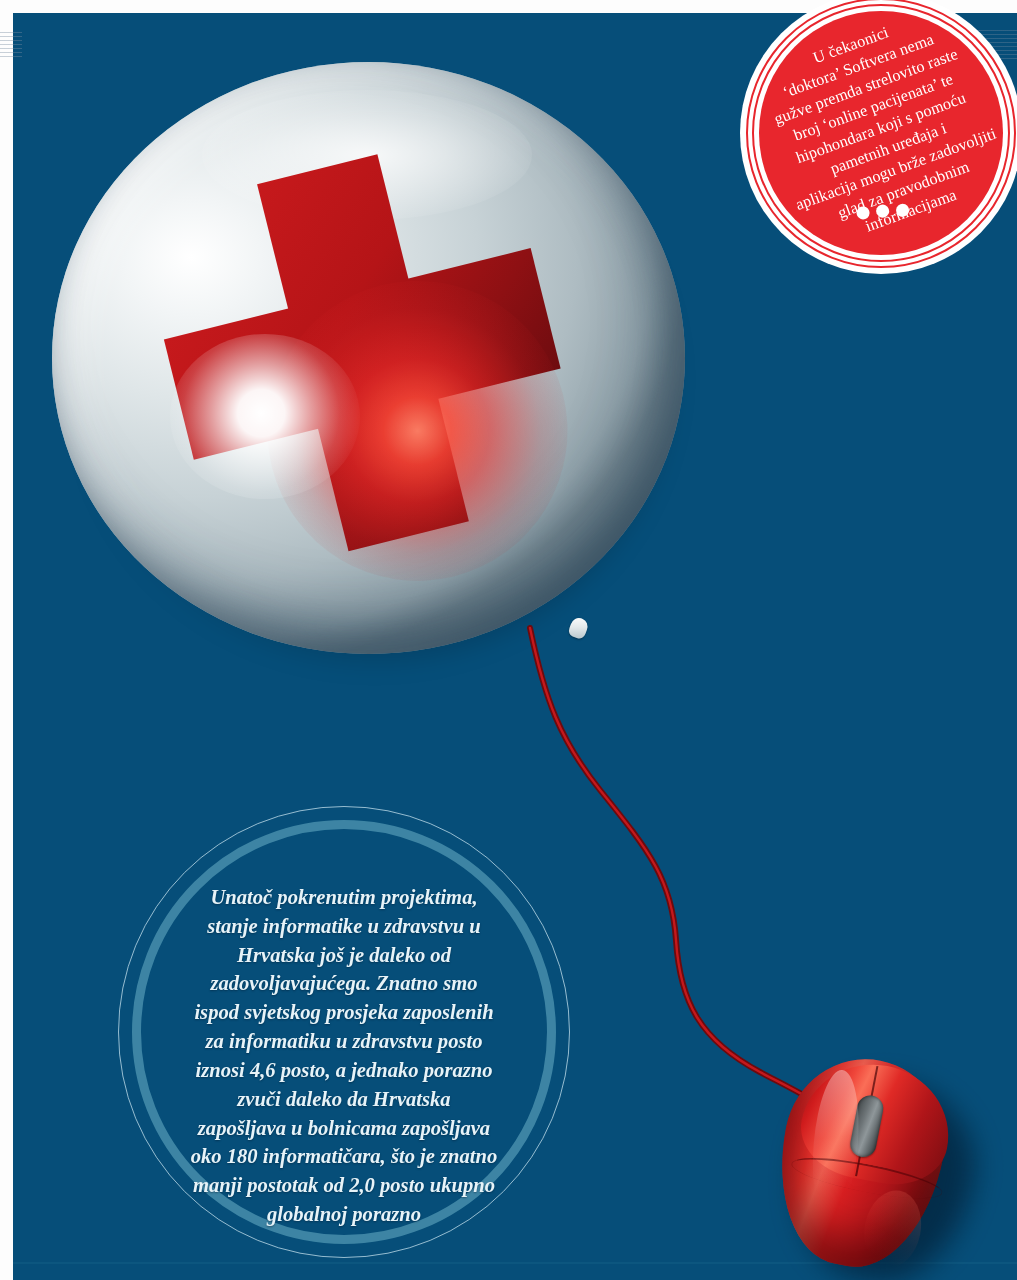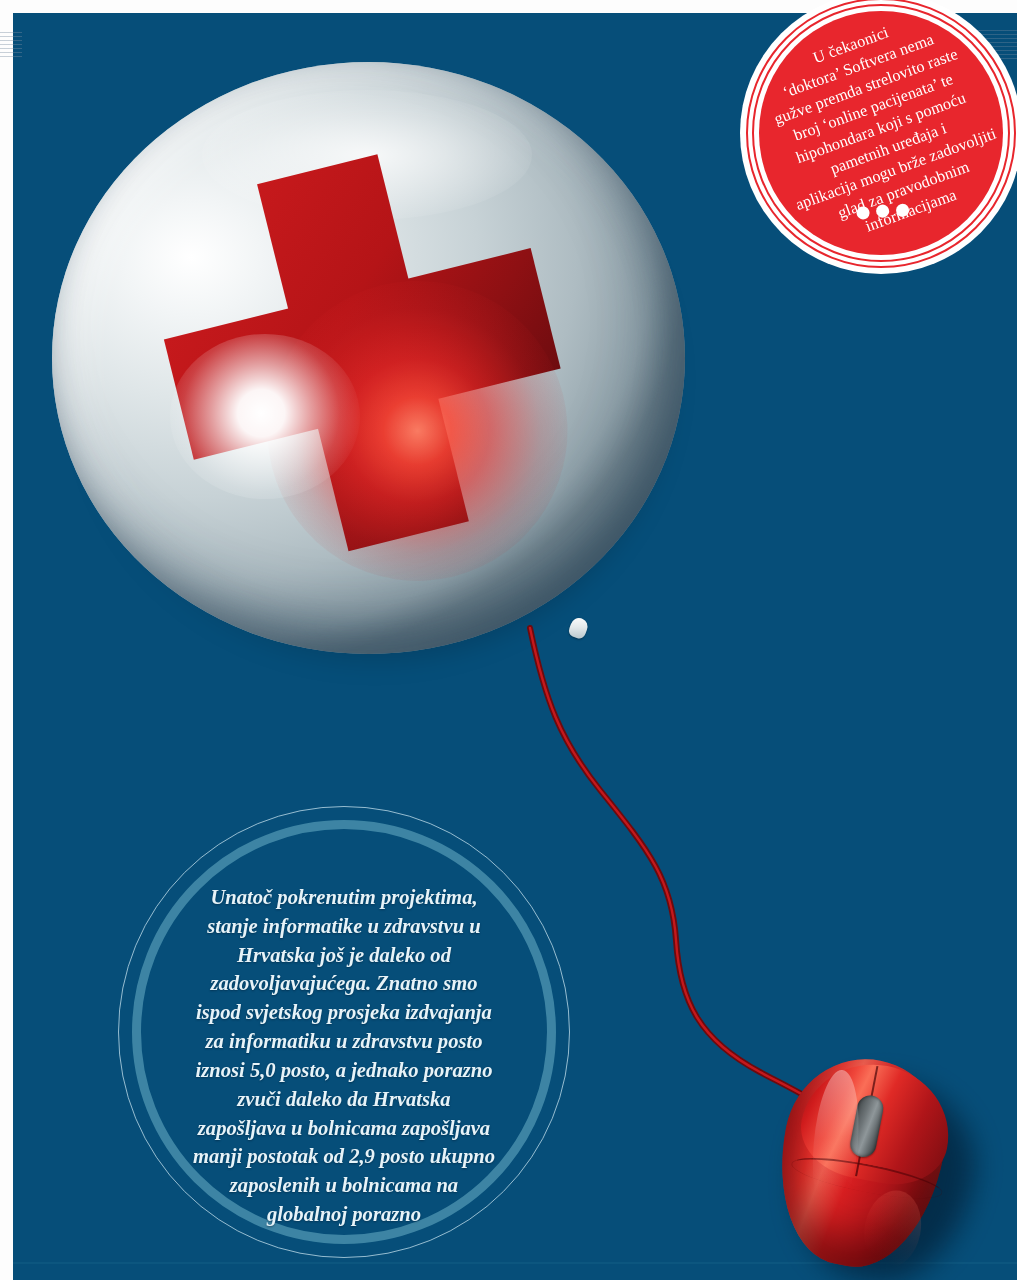--- a/index.html
+++ b/index.html
@@ -459,24 +459,24 @@
   </div>
 
   <div class="quote">
     <div class="quote-ring-thin"></div>
     <div class="quote-ring-thick"></div>
     <div class="quote-text">
       <div>Unatoč pokrenutim projektima,</div>
       <div>stanje informatike u zdravstvu u</div>
       <div>Hrvatska još je daleko od</div>
       <div>zadovoljavajućega. Znatno smo</div>
-      <div>ispod svjetskog prosjeka izdvajanja</div>
+      <div>ispod svjetskog prosjeka zaposlenih</div>
       <div>za informatiku u zdravstvu posto</div>
-      <div>iznosi 5,0 posto, a jednako porazno</div>
+      <div>iznosi 4,6 posto, a jednako porazno</div>
       <div>zvuči daleko da Hrvatska</div>
       <div>zapošljava u bolnicama zapošljava</div>
-      <div>manji postotak od 2,9 posto ukupno</div>
-      <div>zaposlenih u bolnicama na</div>
+      <div>oko 180 informatičara, što je znatno</div>
+      <div>manji postotak od 2,0 posto ukupno</div>
       <div>globalnoj porazno</div>
     </div>
   </div>
 
 </div>
 
 </body></html>

